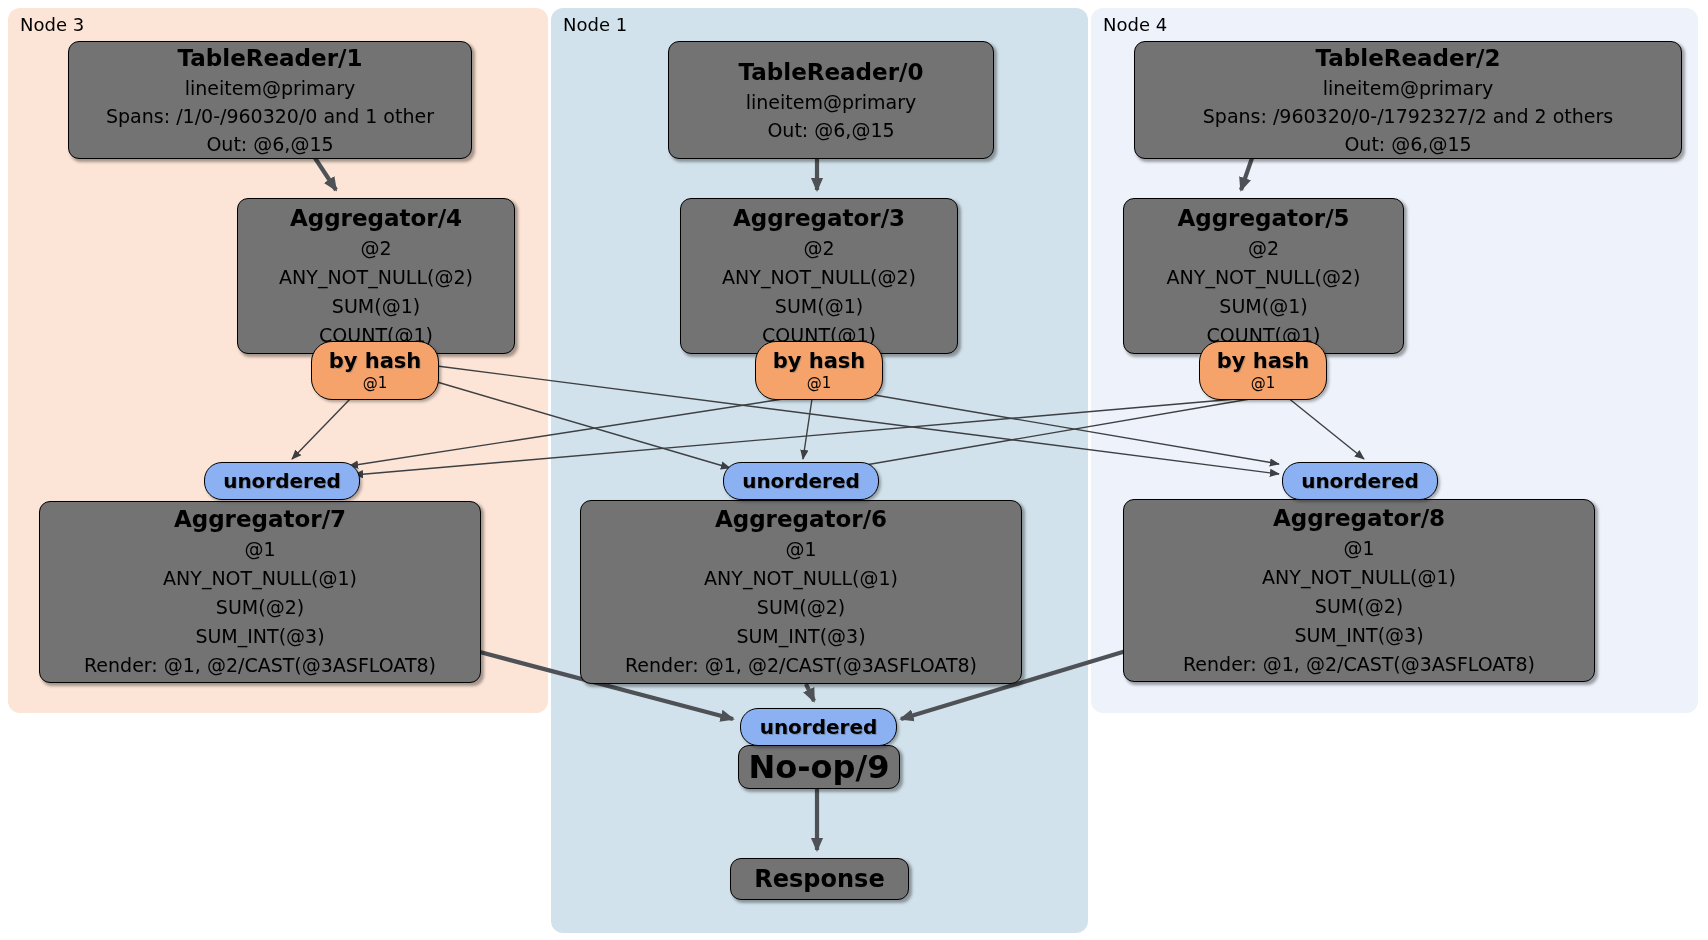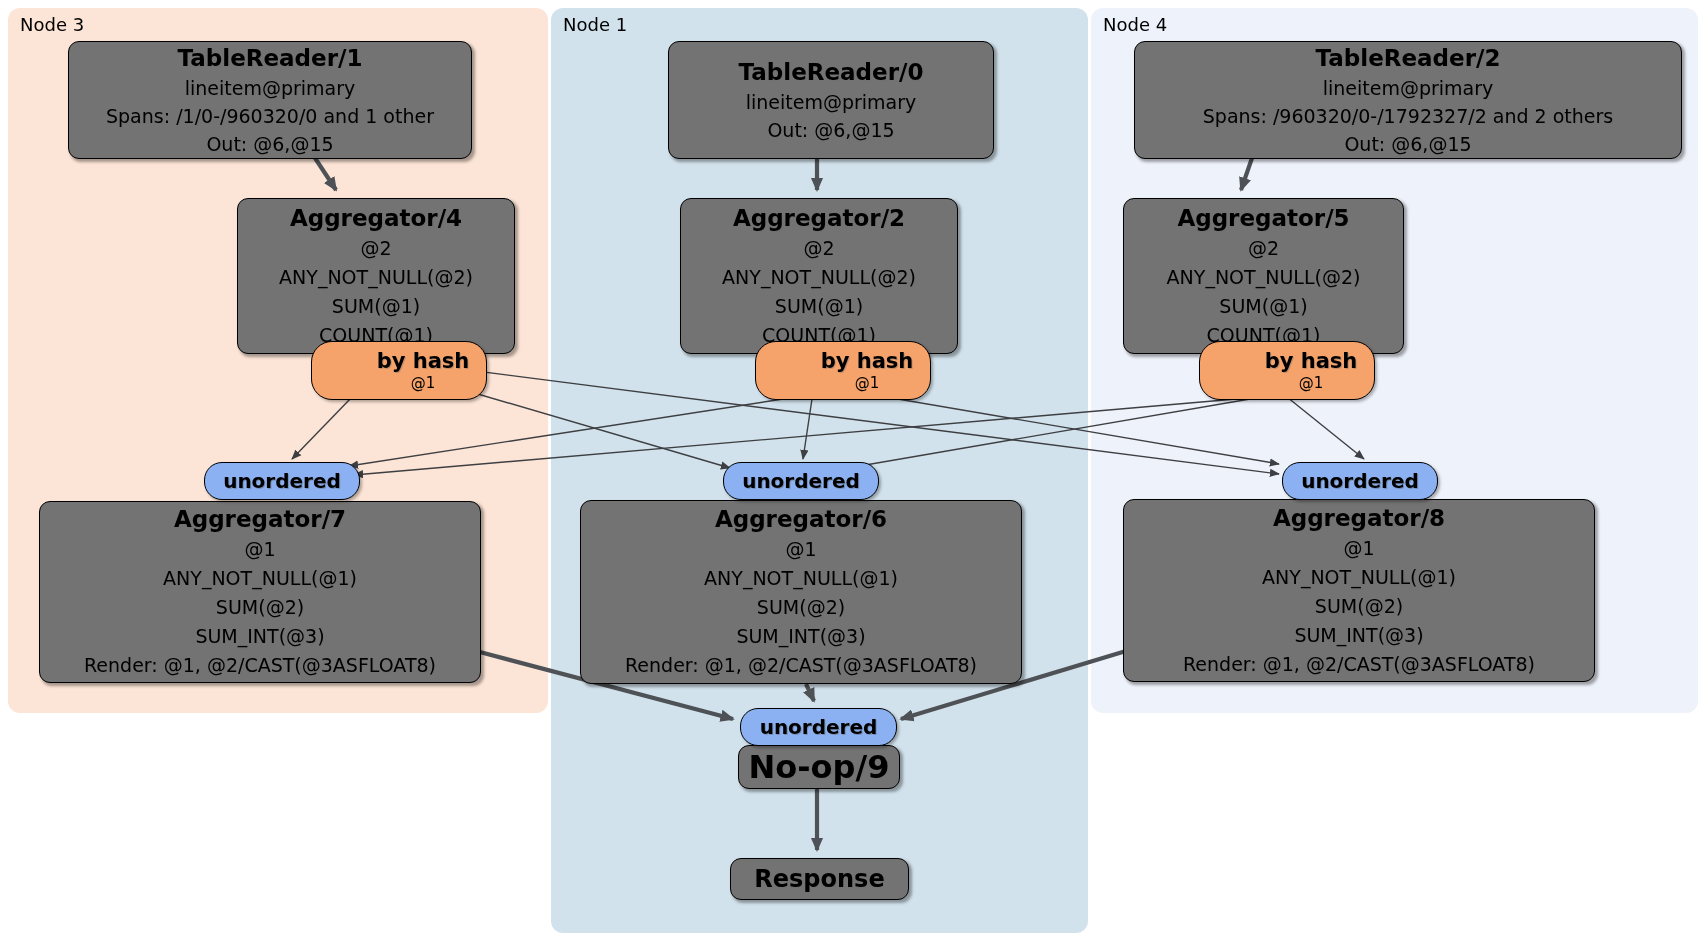--- a/index.html
+++ b/index.html
@@ -24,21 +24,21 @@
     text-shadow:1px 1px 0 rgba(110,110,110,0.45);
   }
   .box-line{
     font-size:19px;line-height:28px;white-space:nowrap;
     text-shadow:1px 1px 0 rgba(110,110,110,0.35);
   }
   .agg .box-line{line-height:29px;}
   .router{
     position:absolute;background:#f5a26b;border:1.6px solid #000;border-radius:21px;
     display:flex;flex-direction:column;justify-content:center;align-items:center;
-    z-index:4;box-shadow:2px 2px 3px rgba(0,0,0,0.3);color:#000;padding-left:48px;
+    z-index:4;box-shadow:2px 2px 3px rgba(0,0,0,0.3);color:#000;
   }
   .router-label{font-size:21px;font-weight:bold;line-height:25px;
     text-shadow:1px 1px 0 rgba(110,110,110,0.4);}
   .router-key{font-size:15px;line-height:19px;}
   .sync{
     position:absolute;background:#8bb1f2;border:1.6px solid #000;border-radius:18px;
     display:flex;justify-content:center;align-items:center;
     font-size:20px;font-weight:bold;z-index:4;color:#000;
     box-shadow:2px 2px 3px rgba(0,0,0,0.3);
     text-shadow:1px 1px 0 rgba(90,90,90,0.4);
@@ -123,21 +123,21 @@
     <div class="box-line">Render: @1, @2/CAST(@3ASFLOAT8)</div>
   </div>
 
   <div class="box" style="left:656px;top:41px;width:324px;height:116px;margin-left:12px;">
     <div class="box-title">TableReader/0</div>
     <div class="box-line">lineitem@primary</div>
     <div class="box-line">Out: @6,@15</div>
   </div>
 
   <div class="box agg" style="left:680px;top:198px;width:276px;height:154px;">
-    <div class="box-title">Aggregator/2</div>
+    <div class="box-title">Aggregator/3</div>
     <div class="box-line">@2</div>
     <div class="box-line">ANY_NOT_NULL(@2)</div>
     <div class="box-line">SUM(@1)</div>
     <div class="box-line">COUNT(@1)</div>
   </div>
 
   <div class="router" style="left:755px;top:341px;width:126px;height:57px;">
     <div class="router-label">by hash</div>
     <div class="router-key">@1</div>
   </div>

